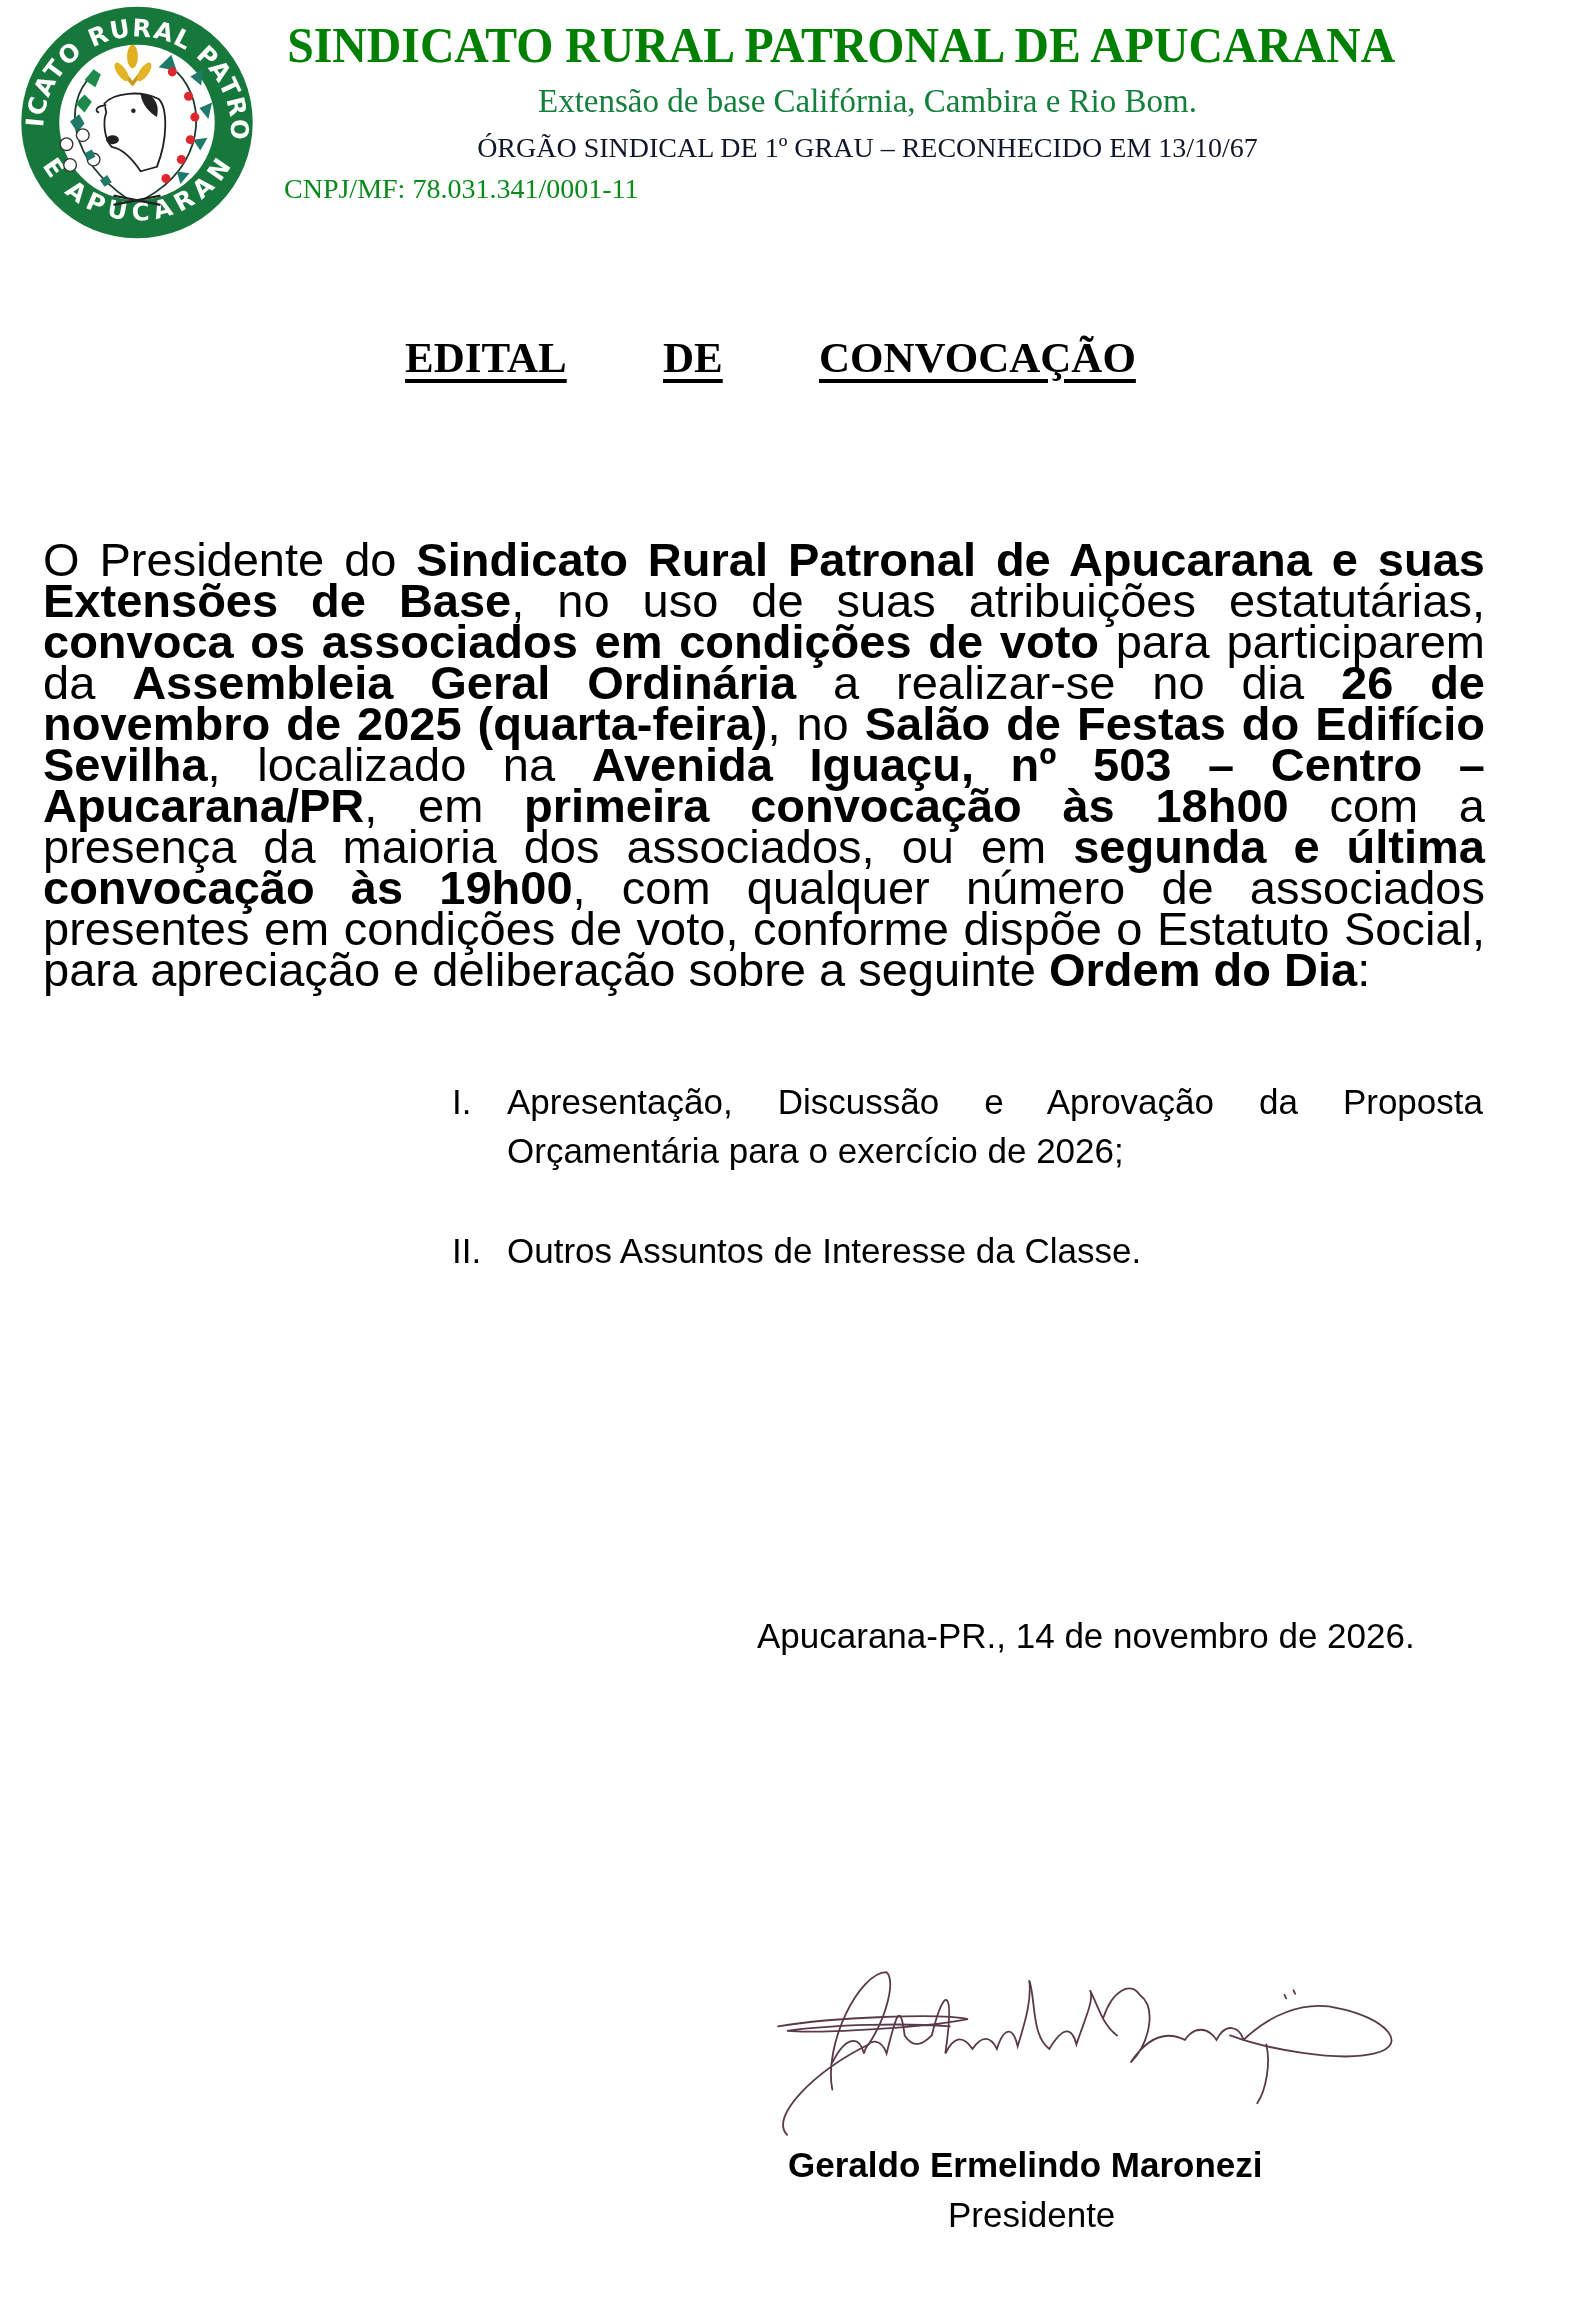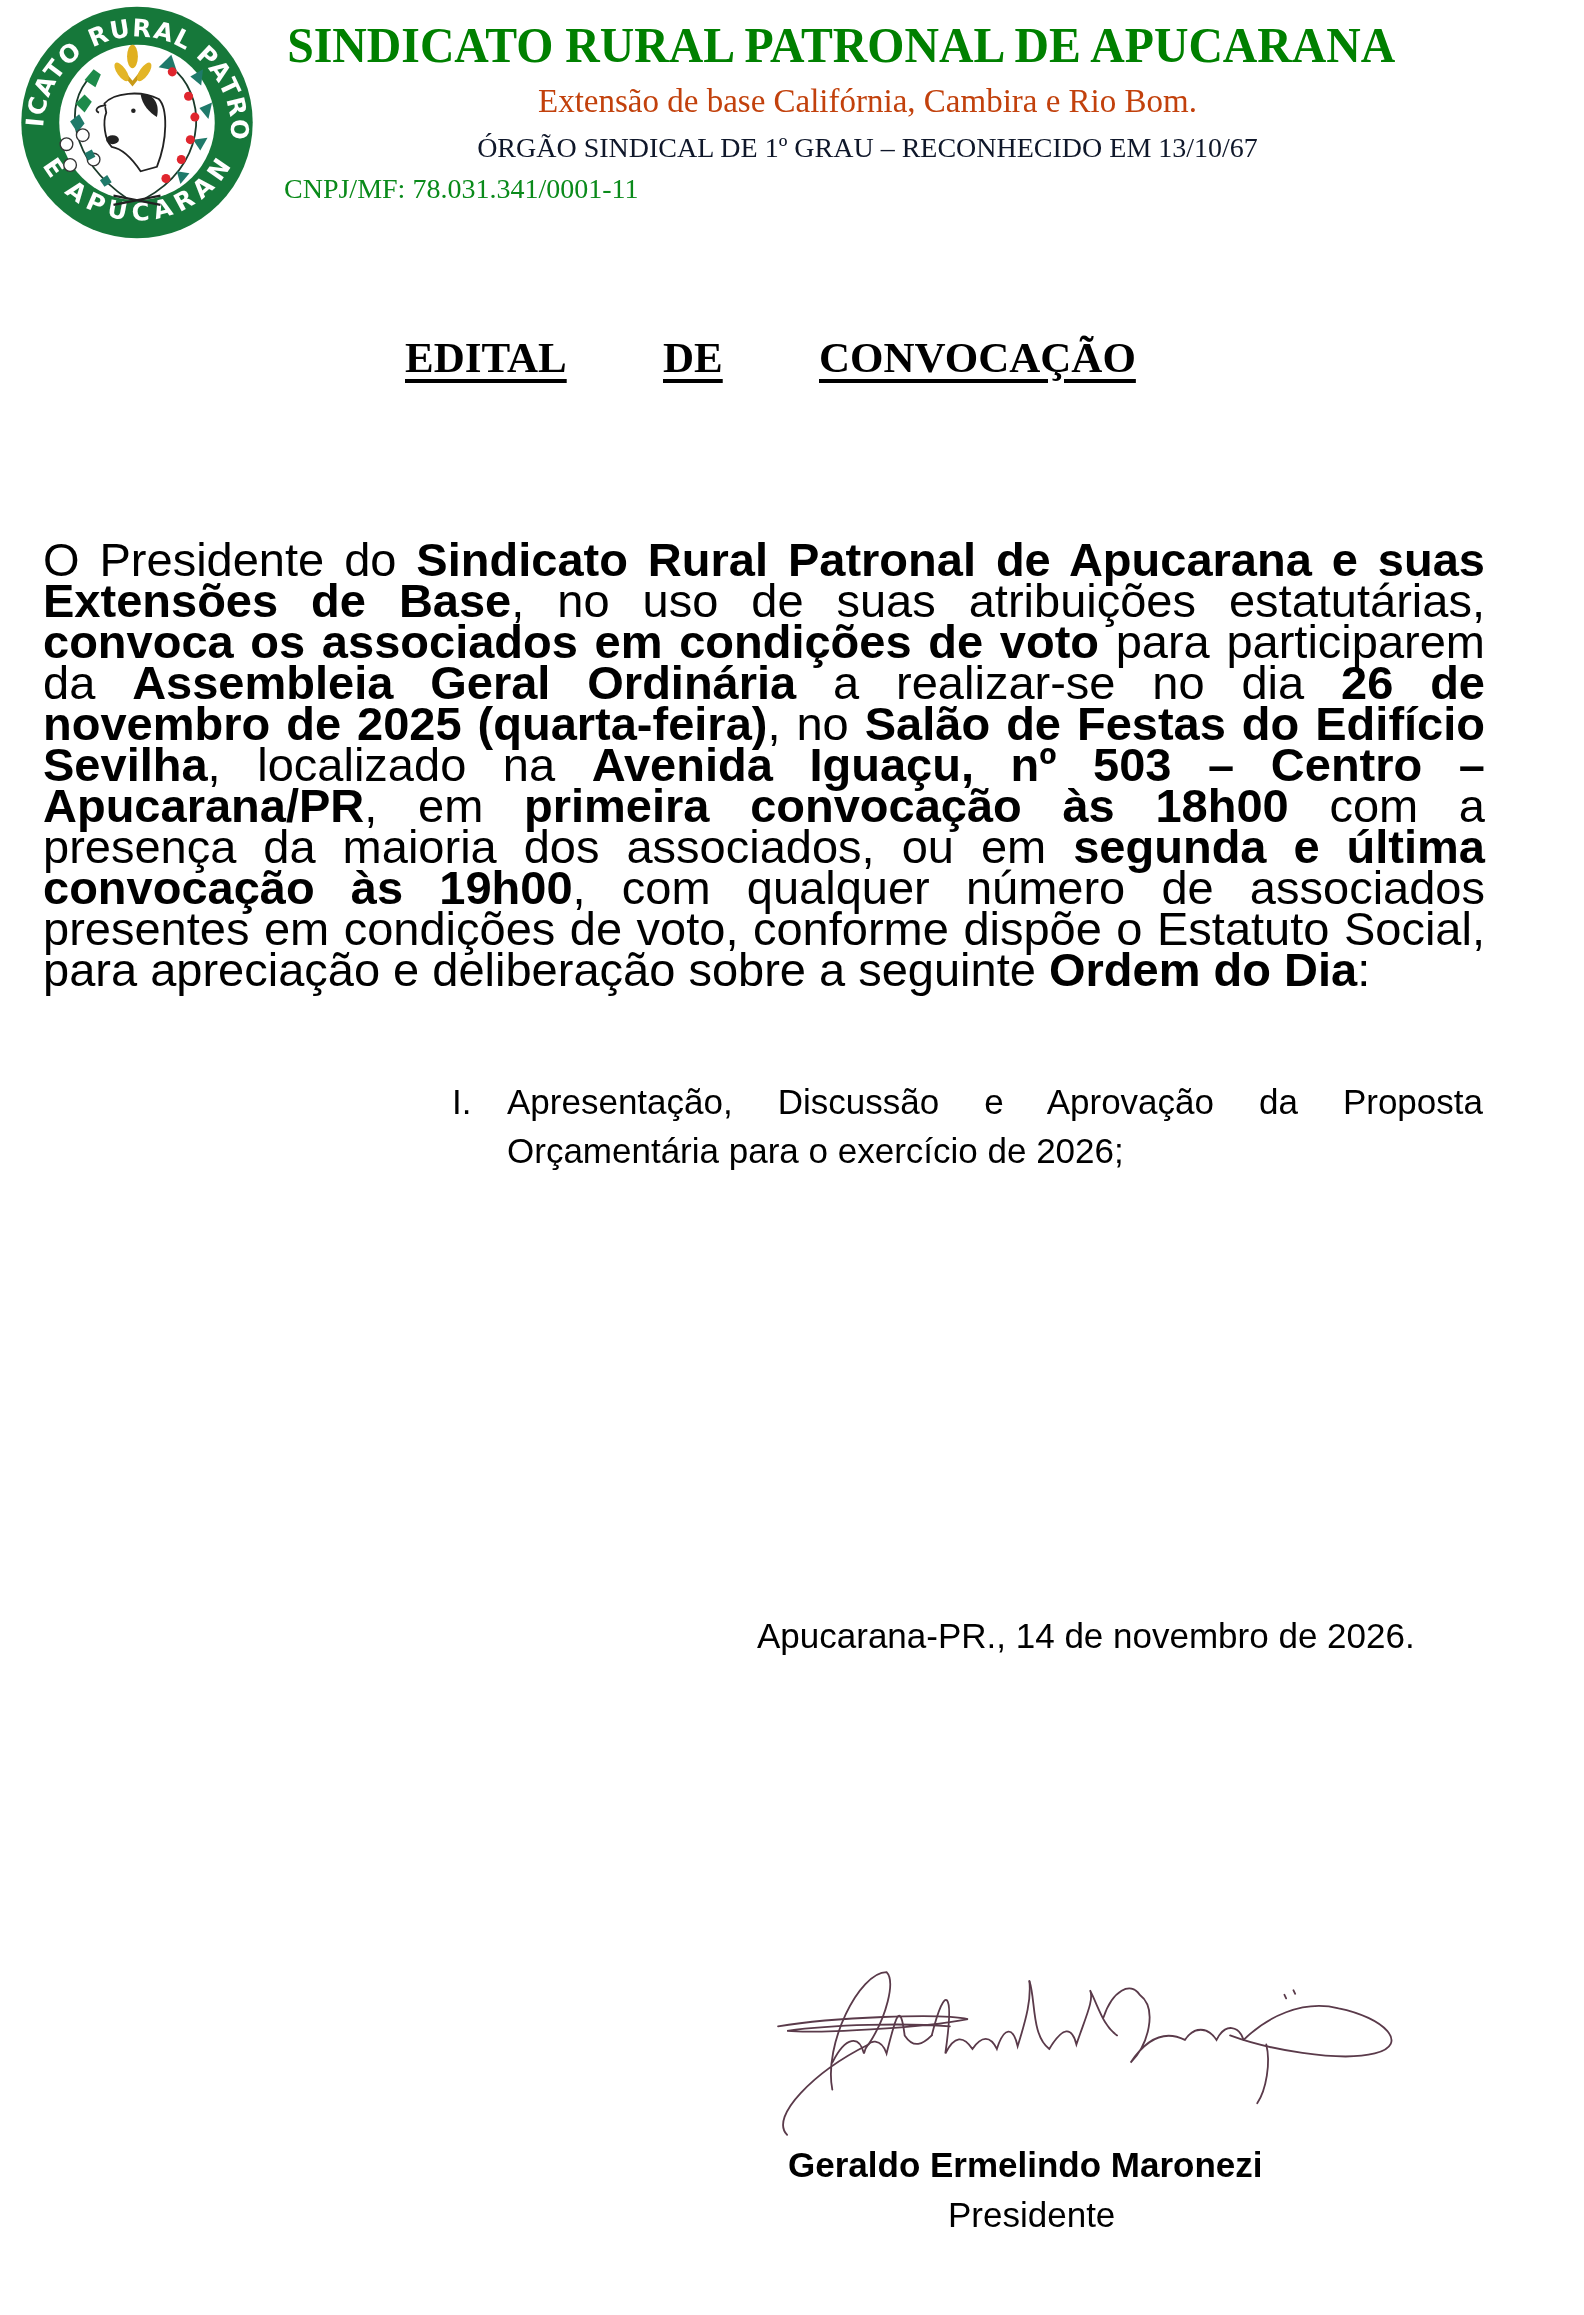--- a/index.html
+++ b/index.html
@@ -3,21 +3,21 @@
 <meta charset="utf-8">
 <style>
   html, body { margin: 0; padding: 0; background: #ffffff; }
   body { width: 1585px; height: 2316px; position: relative; overflow: hidden; font-family: "Liberation Sans", sans-serif; color: #000; }
   .abs { position: absolute; }
 
   
   .logo { left: 5.4px; top: 3.6px; width: 264px; height: 237px; }
   .hdr { font-family: "Liberation Serif", serif; color: #0a8a1a; white-space: nowrap; }
   .hdr-title { left: 284px; top: 16.3px; width: 1167px; text-align: center; font-size: 50px; font-weight: bold; color: #008000; letter-spacing: 0px; transform: scaleX(0.955); transform-origin: left top; }
-  .hdr-sub { left: 284px; top: 83px; width: 1167px; text-align: center; font-size: 33px; color: #c2410c; }
+  .hdr-sub { left: 284px; top: 83px; width: 1167px; text-align: center; font-size: 33px; color: #15803d; }
   .hdr-org { left: 284px; top: 132px; width: 1167px; text-align: center; font-size: 28px; color: #0f172a; }
   .hdr-cnpj { left: 284px; top: 173px; width: 1167px; font-size: 28px; color: #0a8a1a; }
 
   
   .heading { left: 0; top: 333px; width: 1585px; font-family: "Liberation Serif", serif; font-weight: bold; font-size: 43px; }
   .heading span { position: absolute; top: 0; text-decoration: underline; text-decoration-thickness: 3.6px; text-underline-offset: 7.2px; white-space: nowrap; }
   .h-w1 { left: 405px; }
   .h-w2 { left: 663px; }
   .h-w3 { left: 819px; }
 
@@ -113,20 +113,24 @@
   <span class="h-w3">CONVOCAÇÃO</span>
 </div>
 
 <div class="abs para" id="para"><span>O Presidente do </span><b>Sindicato Rural Patronal de Apucarana e suas Extensões de Base</b><span>, no uso de suas atribuições estatutárias, </span><b>convoca os associados em condições de voto</b><span> para participarem da </span><b>Assembleia Geral Ordinária</b><span> a realizar-se no dia </span><b>26 de novembro de 2025 (quarta-feira)</b><span>, no </span><b>Salão de Festas do Edifício Sevilha</b><span>, localizado na </span><b>Avenida Iguaçu, nº 503 – Centro – Apucarana/PR</b><span>, em </span><b>primeira convocação às 18h00</b><span> com a presença da maioria dos associados, ou em </span><b>segunda e última convocação às 19h00</b><span>, com qualquer número de associados presentes em condições de voto, conforme dispõe o Estatuto Social, para apreciação e deliberação sobre a seguinte </span><b>Ordem do Dia</b><span>:</span></div>
 
 <div class="abs agenda">
   <div class="agenda-item">
     <span class="agenda-num">I.</span>
     <span class="agenda-text">Apresentação, Discussão e Aprovação da Proposta Orçamentária para o exercício de 2026;</span>
   </div>
+  <div class="agenda-item">
+    <span class="agenda-num">II.</span>
+    <span class="agenda-text">Outros Assuntos de Interesse da Classe.</span>
+  </div>
 </div>
 
 <div class="abs date">Apucarana-PR., 14 de novembro de 2026.</div>
 
 <div class="abs signature">
   <svg width="669" height="190" viewBox="0 0 740 210" fill="none" stroke="#5a3a4a" stroke-width="2" stroke-linecap="round">
     <path d="M30 190 C 10 170, 60 120, 120 90 C 140 60, 150 20, 140 10 C 110 10, 70 90, 80 140"></path>
     <path d="M20 70 C 80 60, 200 55, 230 62 C 180 72, 60 78, 30 75 C 80 68, 160 66, 210 70"></path>
     <path d="M80 110 C 95 80, 110 80, 115 100 C 120 80, 135 85, 140 100 C 150 60, 155 40, 160 80 C 170 95, 180 90, 190 80"></path>
     <path d="M190 80 C 205 20, 215 30, 205 100 C 215 80, 225 80, 235 95 C 245 80, 255 80, 262 95 C 270 70, 280 70, 285 92 C 295 60, 300 40, 298 20"></path>

